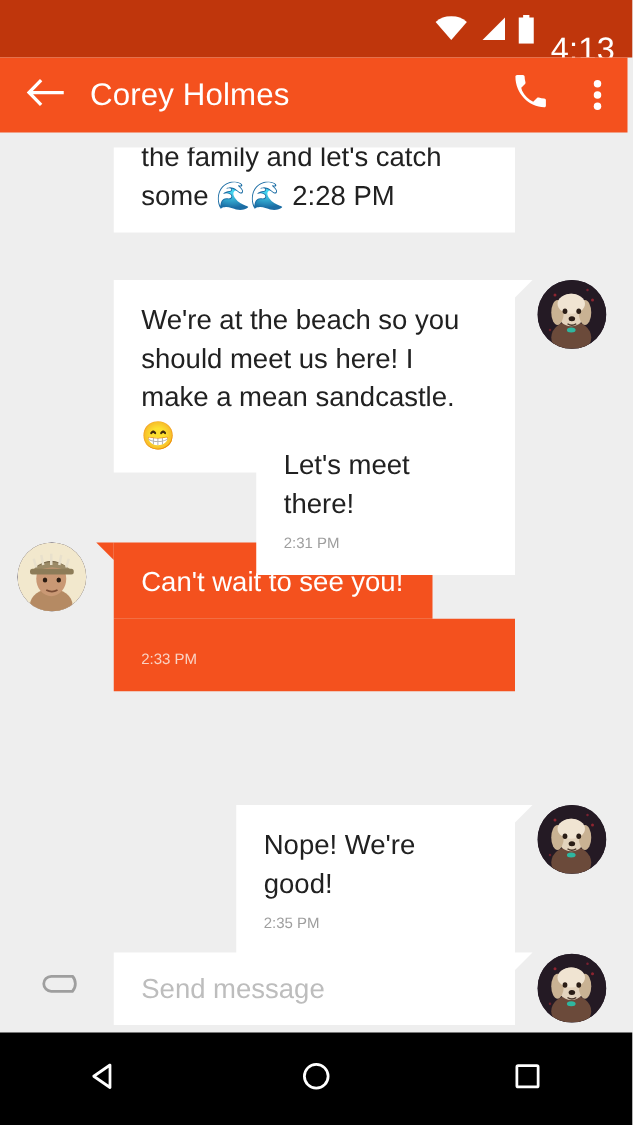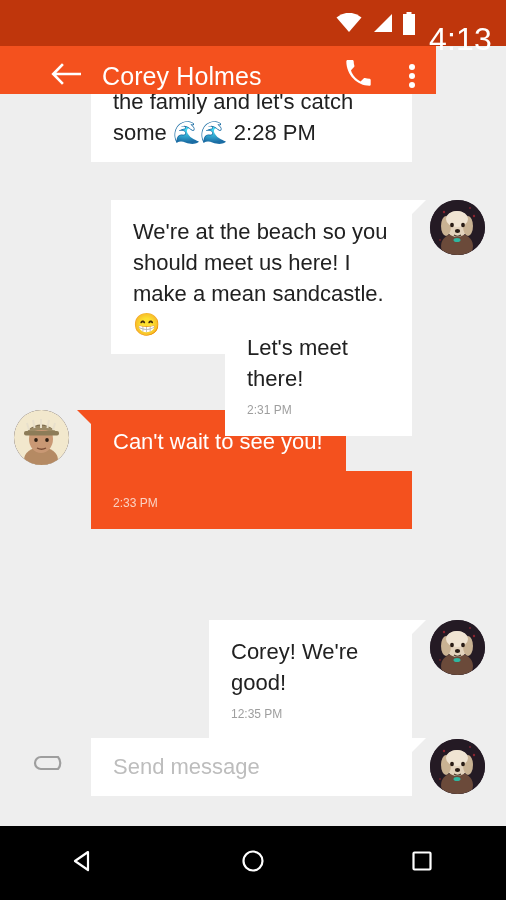--- a/index.html
+++ b/index.html
@@ -12,50 +12,50 @@
   #app{ position:relative; width:506px; height:900px; background:#EEEEEE; }
 
   
   .status-bar{
     position:absolute; left:0; top:0; width:506px; height:46px;
     background:#BF360C; display:flex; align-items:center;
     justify-content:flex-end; padding-right:14px; gap:9px;
   }
   .stat-ico{ display:block; }
   .status-time{
-    color:#FFFFFF; font-size:32px; letter-spacing:.2px; margin-left:4px;
+    color:#FFFFFF; font-size:26px; letter-spacing:.2px; margin-left:4px;
     font-family:"Liberation Sans", sans-serif;
     margin-top:32px;
   }
 
   
   .app-bar{
-    position:absolute; left:0; top:46px; width:436px; height:60px;
-    background:#F4511E; display:flex; align-items:center;padding-left:30px;
+    position:absolute; left:0; top:46px; width:502px; height:60px;
+    background:#F4511E; display:flex; align-items:center;
   }
   .appbar-back{ width:72px; height:60px; display:flex; align-items:center; justify-content:center; }
   .appbar-title{
     color:#FFFFFF; font-size:25px; flex:1; letter-spacing:.1px;
   }
   .appbar-action{ width:60px; height:60px; display:flex; align-items:center; justify-content:center; }
   .appbar-overflow{ width:48px; height:60px; display:flex; align-items:center; justify-content:center; }
   .dot{ width:6px; height:6px; border-radius:50%; background:#fff; display:block; margin:3px 0; }
 
   
   .thread{
-    position:absolute; left:0; top:94px; width:506px; height:740px;
+    position:absolute; left:0; top:118px; width:506px; height:740px;
     background:#EEEEEE; overflow:hidden;
   }
   .row{ position:absolute; }
 
   .bubble{
     position:relative; padding:16px 22px 14px 22px;
     font-size:22px; line-height:31px;
   }
-  .bubble.in{ background:#FFFFFF; color:#212121;margin-left:20px; }
+  .bubble.in{ background:#FFFFFF; color:#212121; }
   .bubble.out{ background:#F4511E; color:#FFFFFF; }
   .bubble .txt{ display:block; }
   .bubble .time{
     display:block; font-size:12px; line-height:24px; margin-top:4px;
   }
   .bubble.in .time{ color:#9E9E9E; }
   .bubble.out .time{ color:#FAD2C3; }
 
   
   .tail-r::after{
@@ -224,22 +224,22 @@
     </div>
 
     <div class="row" style="left:91px; top:377px; width:321px;">
       <div class="bubble out">
         <span class="time">2:33 PM</span>
       </div>
     </div>
 
     <div class="row" style="left:189px; top:526px; width:223px;">
       <div class="bubble in tail-r">
-        <span class="txt">Corey! We're good!</span>
-        <span class="time">12:35 PM</span>
+        <span class="txt">Nope! We're good!</span>
+        <span class="time">2:35 PM</span>
       </div>
     </div>
     <div class="avatar" style="left:430px; top:526px;">
       <svg width="55" height="55" viewBox="0 0 55 55">
         <rect width="55" height="55" fill="#241a24"></rect>
         <circle cx="14" cy="12" r="1.2" fill="#8e2430"></circle>
           <circle cx="44" cy="16" r="1.2" fill="#8e2430"></circle>
         <circle cx="40" cy="8" r="1" fill="#7a2030"></circle>
           <circle cx="10" cy="40" r="1" fill="#6d1f2a"></circle>
         <ellipse cx="27" cy="46" rx="16" ry="13" fill="#6b4a3a"></ellipse>

